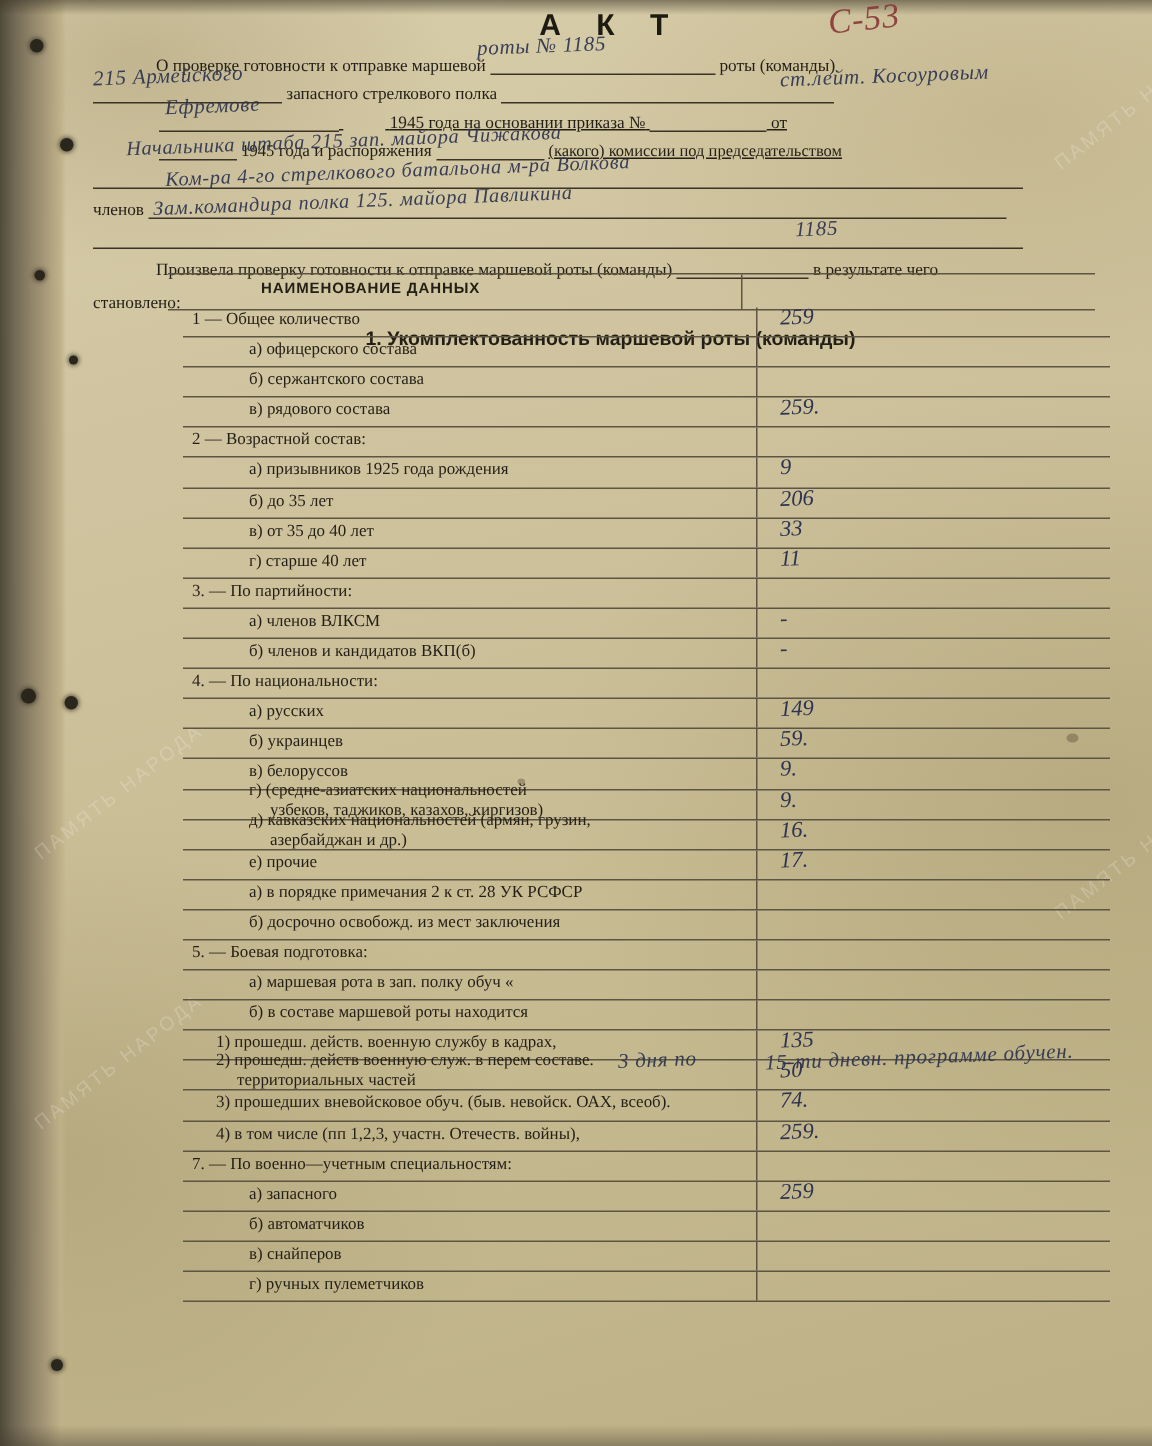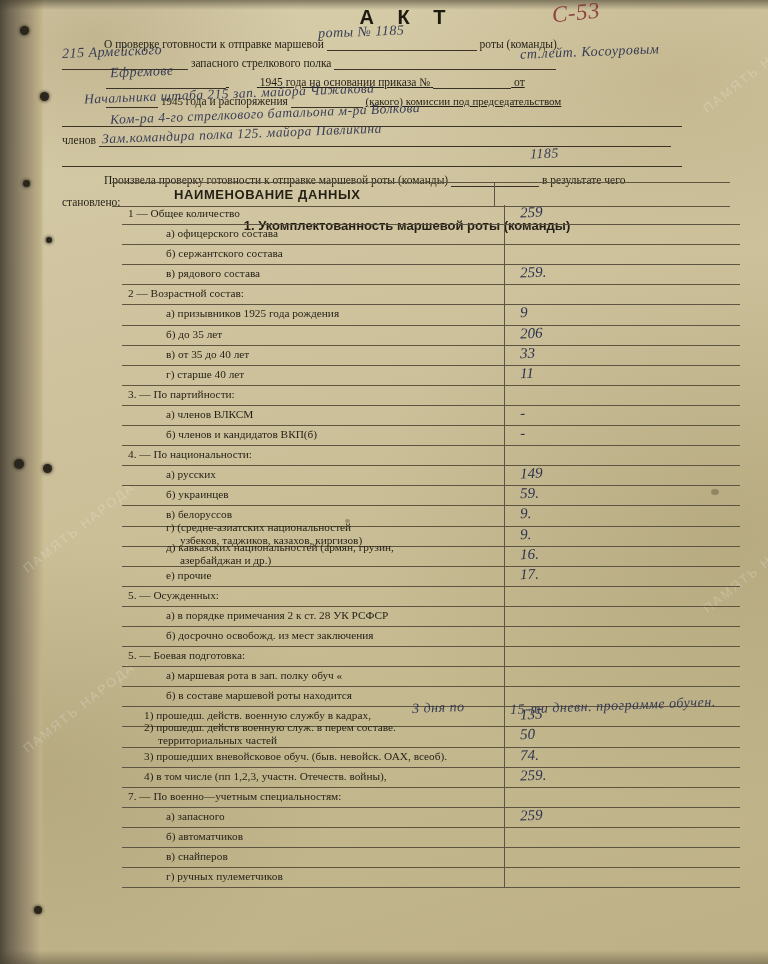--- a/index.html
+++ b/index.html
@@ -173,21 +173,21 @@
     height: 23px;
     border-top: 1px solid #5d5442;
     border-bottom: 1px solid #5d5442;
   }
   #hdrbar .h {
     position: absolute;
     left: 62px;
     top: 4px;
     font-family: "Liberation Sans", serif;
     font-weight: bold;
-    font-size: 13px;
+    font-size: 10px;
     letter-spacing: 0.6px;
   }
 </style>
 </head>
 <body>
 
 <div id="page">
   <div id="paper-bg"></div>
   <div id="left-edge"></div>
   <div id="top-edge"></div>
@@ -378,25 +378,20 @@
           </div>
           <div class="vline"></div>
           <div class="val">16.</div>
         </div>
         <div class="trow">
           <div class="lbl ind2">е) прочие</div>
           <div class="vline"></div>
           <div class="val">17.</div>
         </div>
         <div class="trow">
-          <div class="lbl">5. — Осужденных:</div>
-          <div class="vline"></div>
-          <div class="val"></div>
-        </div>
-        <div class="trow">
           <div class="lbl ind2">а) в порядке примечания 2 к ст. 28 УК РСФСР</div>
           <div class="vline"></div>
           <div class="val"></div>
         </div>
         <div class="trow">
           <div class="lbl ind2">б) досрочно освобожд. из мест заключения</div>
           <div class="vline"></div>
           <div class="val"></div>
         </div>
         <div class="trow">

